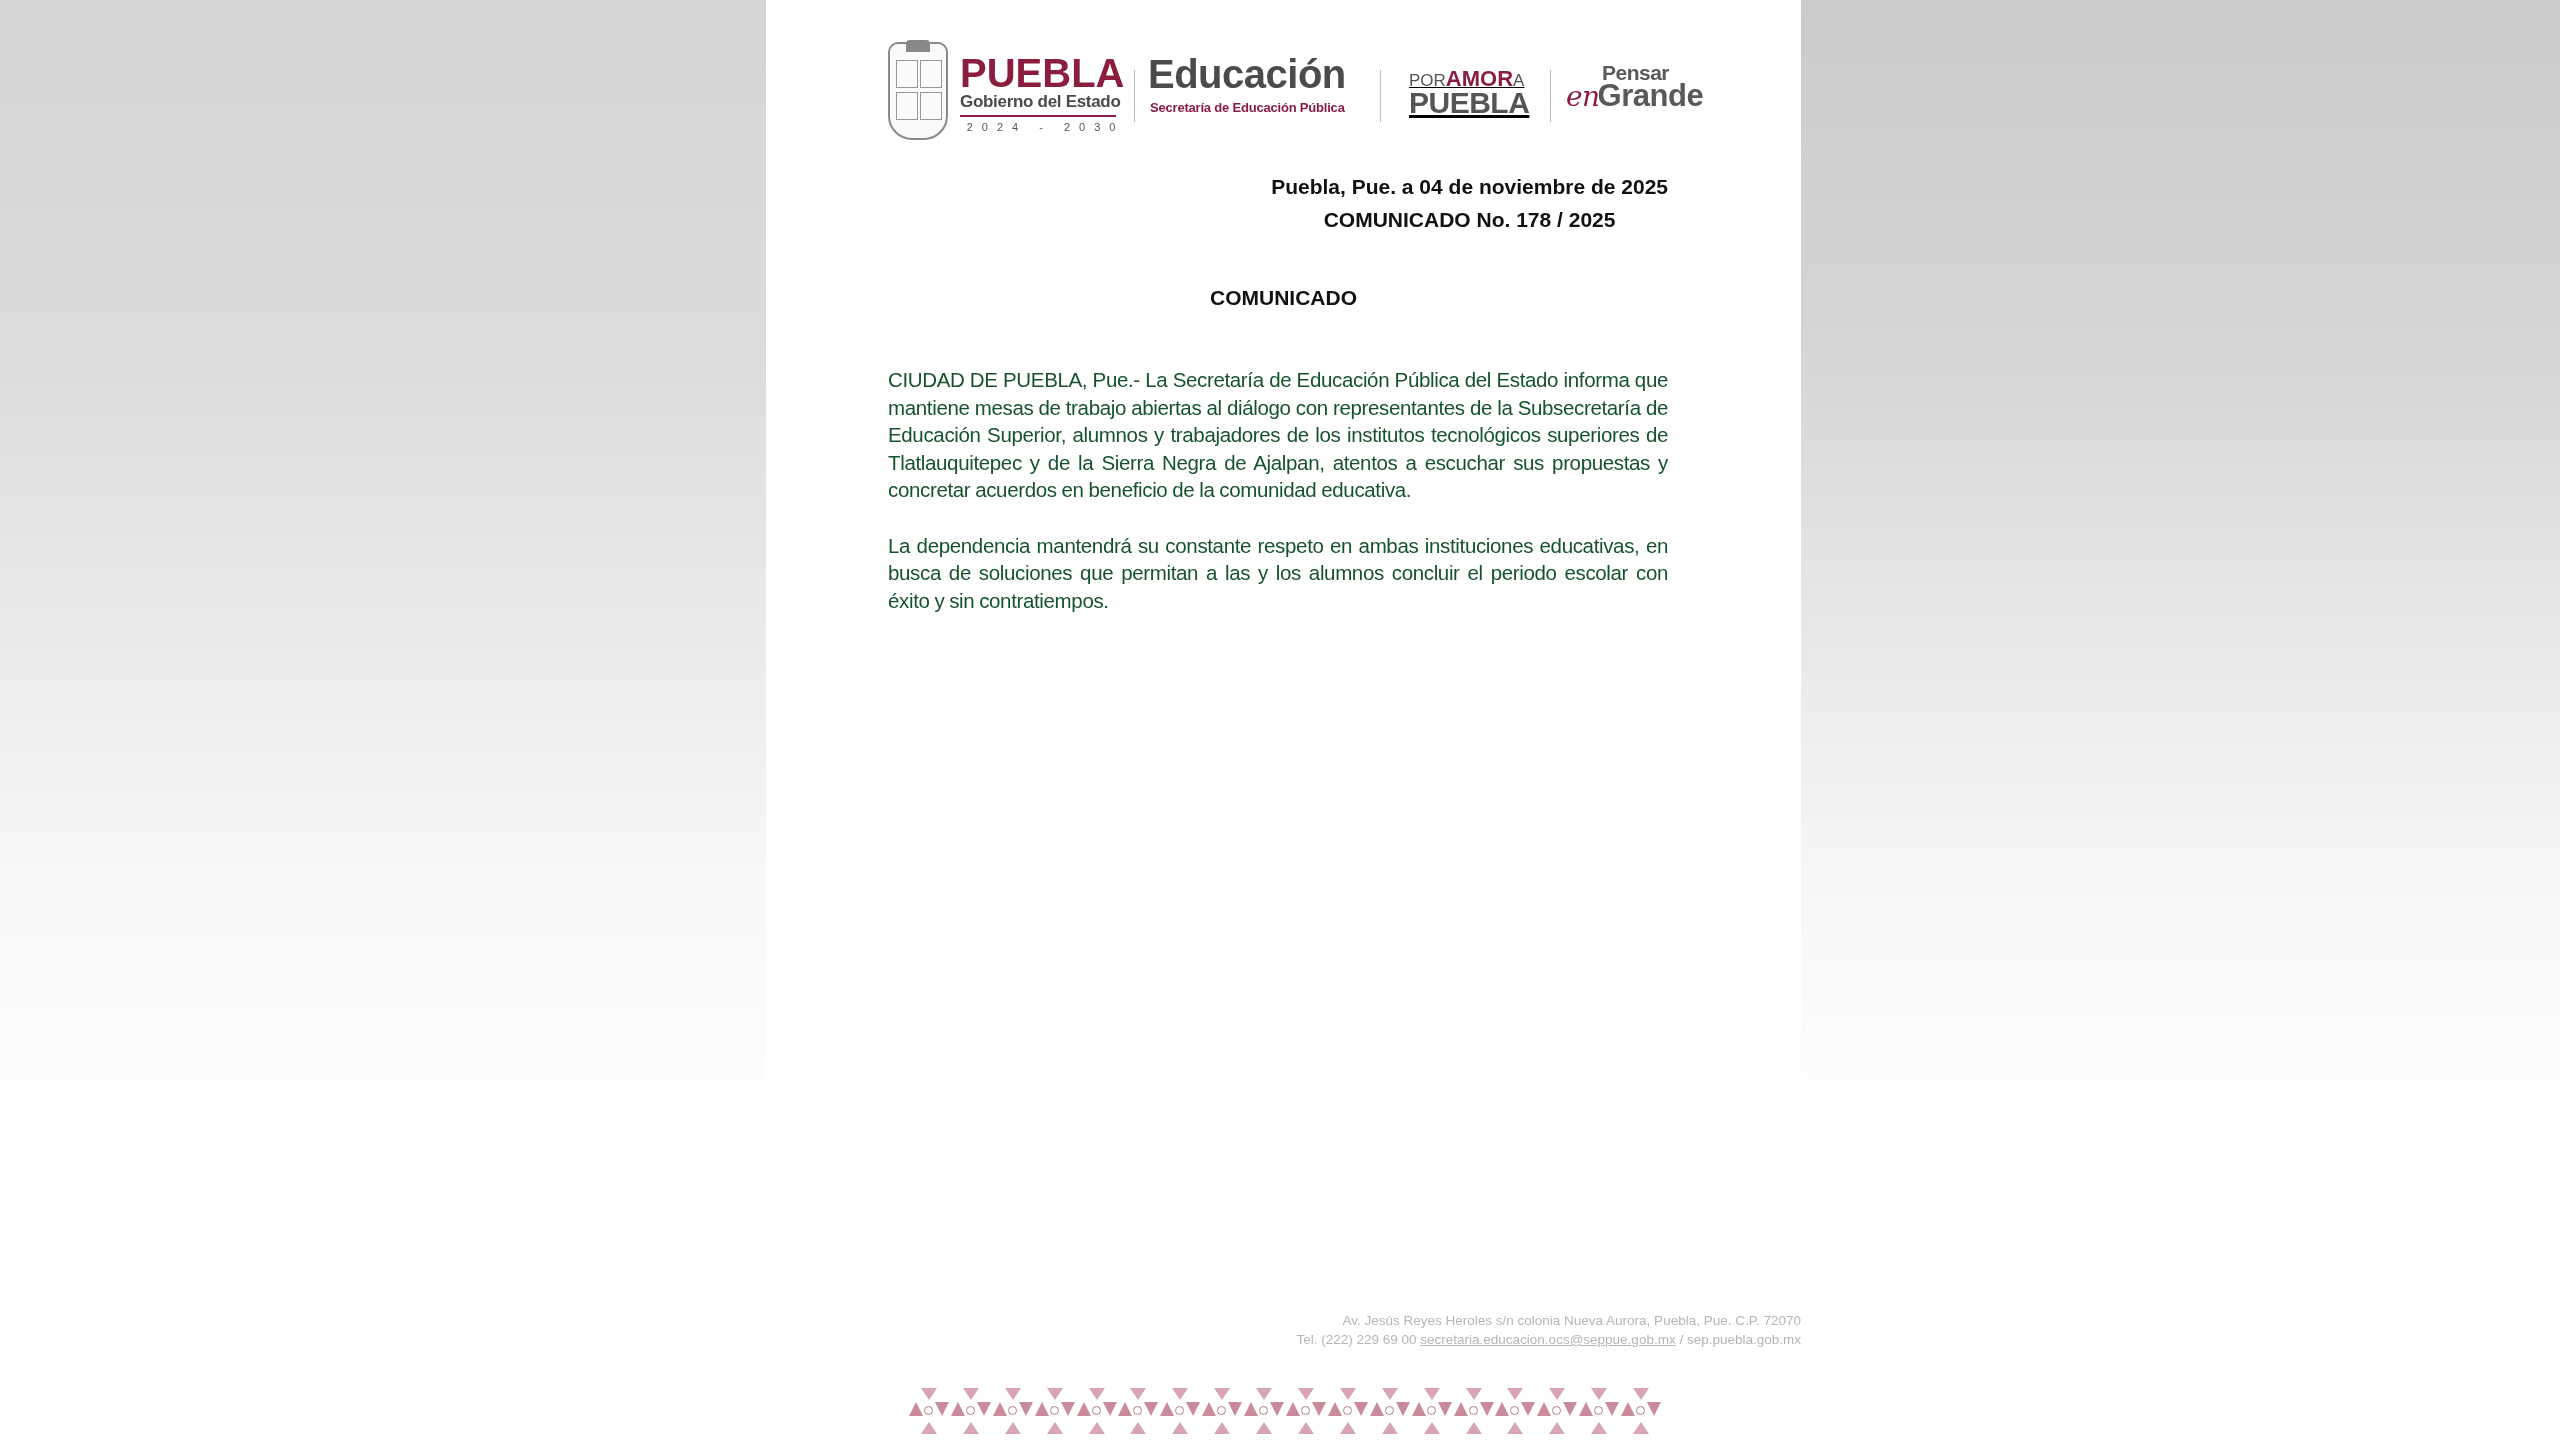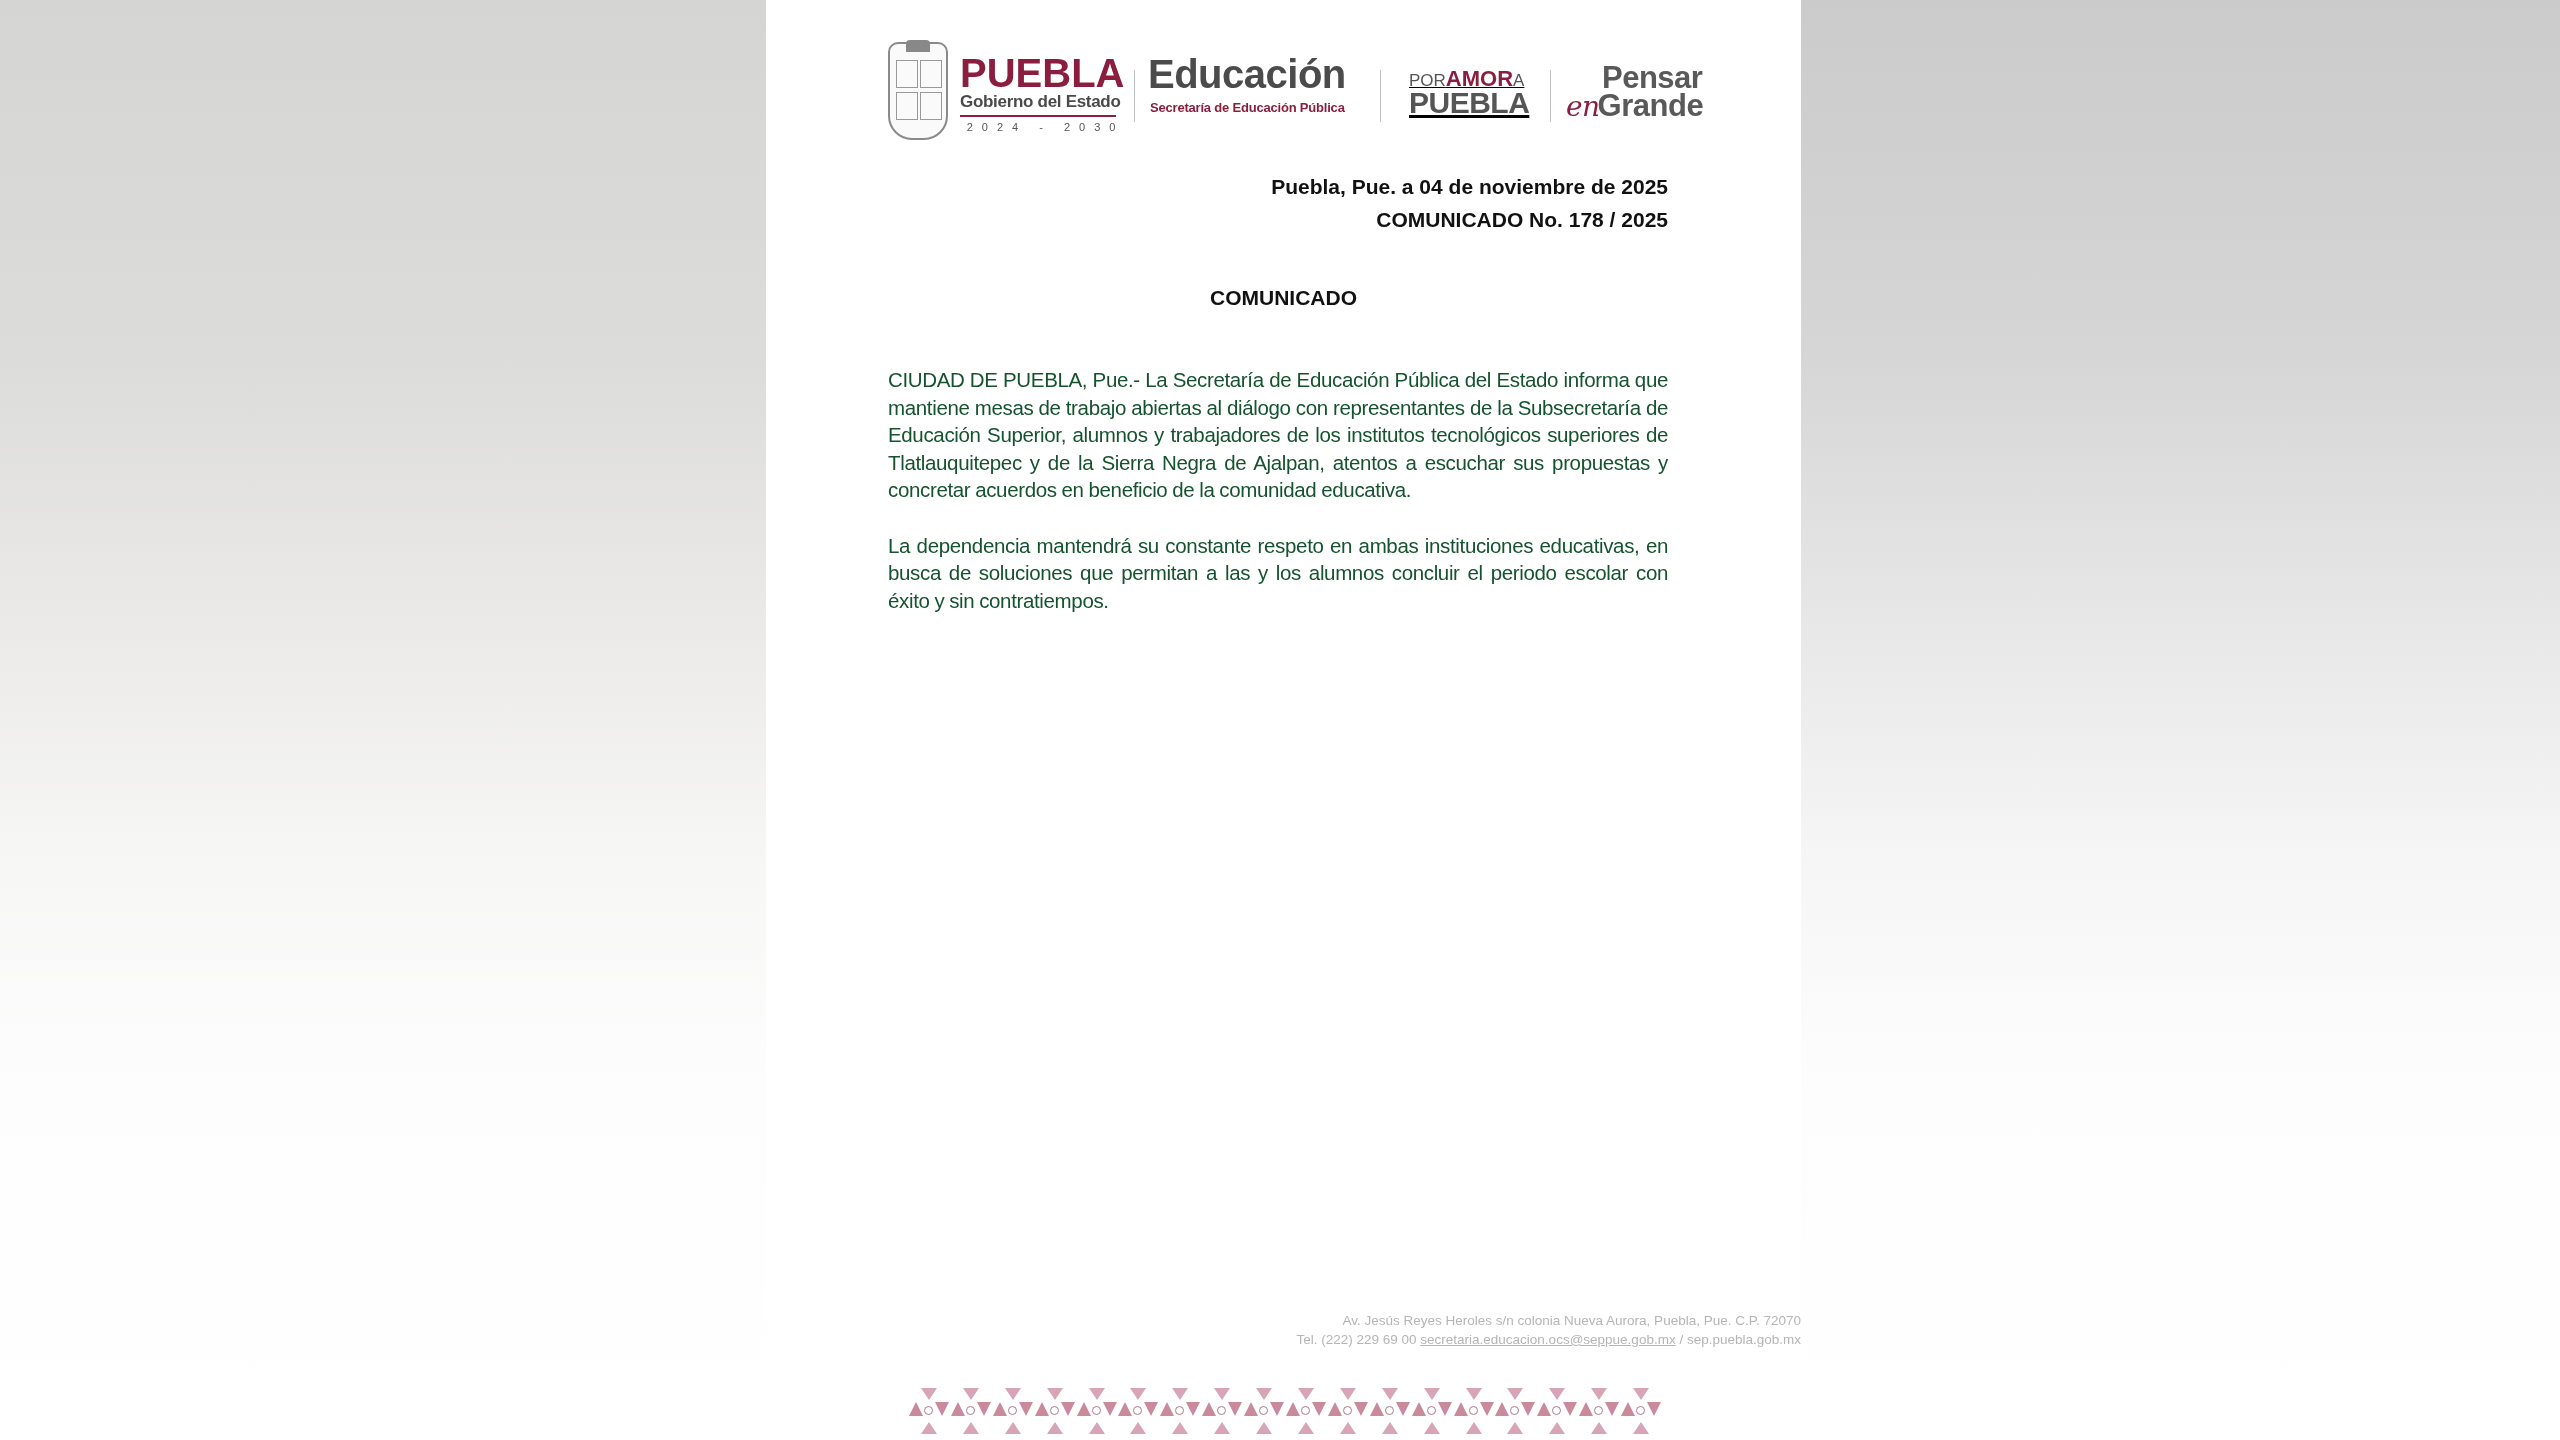--- a/index.html
+++ b/index.html
@@ -31,25 +31,25 @@
   .years { font-size:11px; color:#555; letter-spacing:9px; margin-top:4px;text-align:right; }
   .sep { position:absolute; top:30px; width:1px; height:52px; background:#bdbdbd; }
   .edu-block { position:absolute; left:262px; top:12px; }
   .edu-word { font-weight:bold; font-size:40px; color:#4b4b4b; line-height:44px; letter-spacing:-0.5px; }
   .edu-sub { font-size:13px; color:#8b1e3f; font-weight:bold; margin-top:4px; letter-spacing:-0.2px; padding-left:2px;}
   .amor-block { position:absolute; left:523px; top:28px; line-height:1;text-decoration:underline; }
   .amor-top { font-size:17px; color:#555; }
   .amor-top b { color:#8b1e3f; font-size:22px; }
   .amor-bot { font-size:30px; font-weight:bold; color:#555; letter-spacing:-0.5px; margin-top:-2px; }
   .pensar-block { position:absolute; left:680px; top:22px; line-height:1; }
-  .pensar-top { font-size:31px; font-weight:bold; color:#595959; padding-left:36px; letter-spacing:-0.5px; }
+  .pensar-top { font-size:21px; font-weight:bold; color:#595959; padding-left:36px; letter-spacing:-0.5px; }
   .pensar-bot { font-size:31px; font-weight:bold; color:#595959; margin-top:-3px; letter-spacing:-0.5px; }
   .pensar-bot i { font-family:"DejaVu Serif", serif; color:#8b1e3f; font-size:28px; font-weight:normal; margin-right:-2px; }
 
-  .date-block { position:absolute; right:133px; top:170px; text-align:right; font-weight:bold; font-size:21px; color:#111; line-height:33px; }
+  .date-block { position:absolute; right:133px; top:170px; text-align:center; font-weight:bold; font-size:21px; color:#111; line-height:33px; }
   .title { position:absolute; left:0; width:100%; top:286px; text-align:center; font-weight:bold; font-size:21px; color:#111; }
   .body { position:absolute; left:122px; width:780px; top:366px; font-family:"Liberation Sans", sans-serif; font-size:20.5px; color:#14532d; line-height:27.6px; }
   .body p { margin:0 0 27.6px 0; text-align:justify; letter-spacing:-0.35px; word-spacing:-0.5px; }
 
   .footer { position:absolute; left:0; width:100%; top:1311px; text-align:right; font-size:13.5px; color:#b5b5b5; line-height:19px; }
   .footer .link { text-decoration:underline; }
   .pattern { position:absolute; left:141px; top:1388px; width:755px; height:46px; display:flex; gap:0; overflow:hidden; }
   .motif { width:41.9px; height:46px; position:relative; flex:0 0 auto; }
   .motif .t1 { position:absolute; left:2px; top:14px; width:0; height:0; border-left:7px solid transparent; border-right:7px solid transparent; border-bottom:14px solid #c98a9c; }
   .motif .t2 { position:absolute; left:28px; top:14px; width:0; height:0; border-left:7px solid transparent; border-right:7px solid transparent; border-top:14px solid #c98a9c; }

